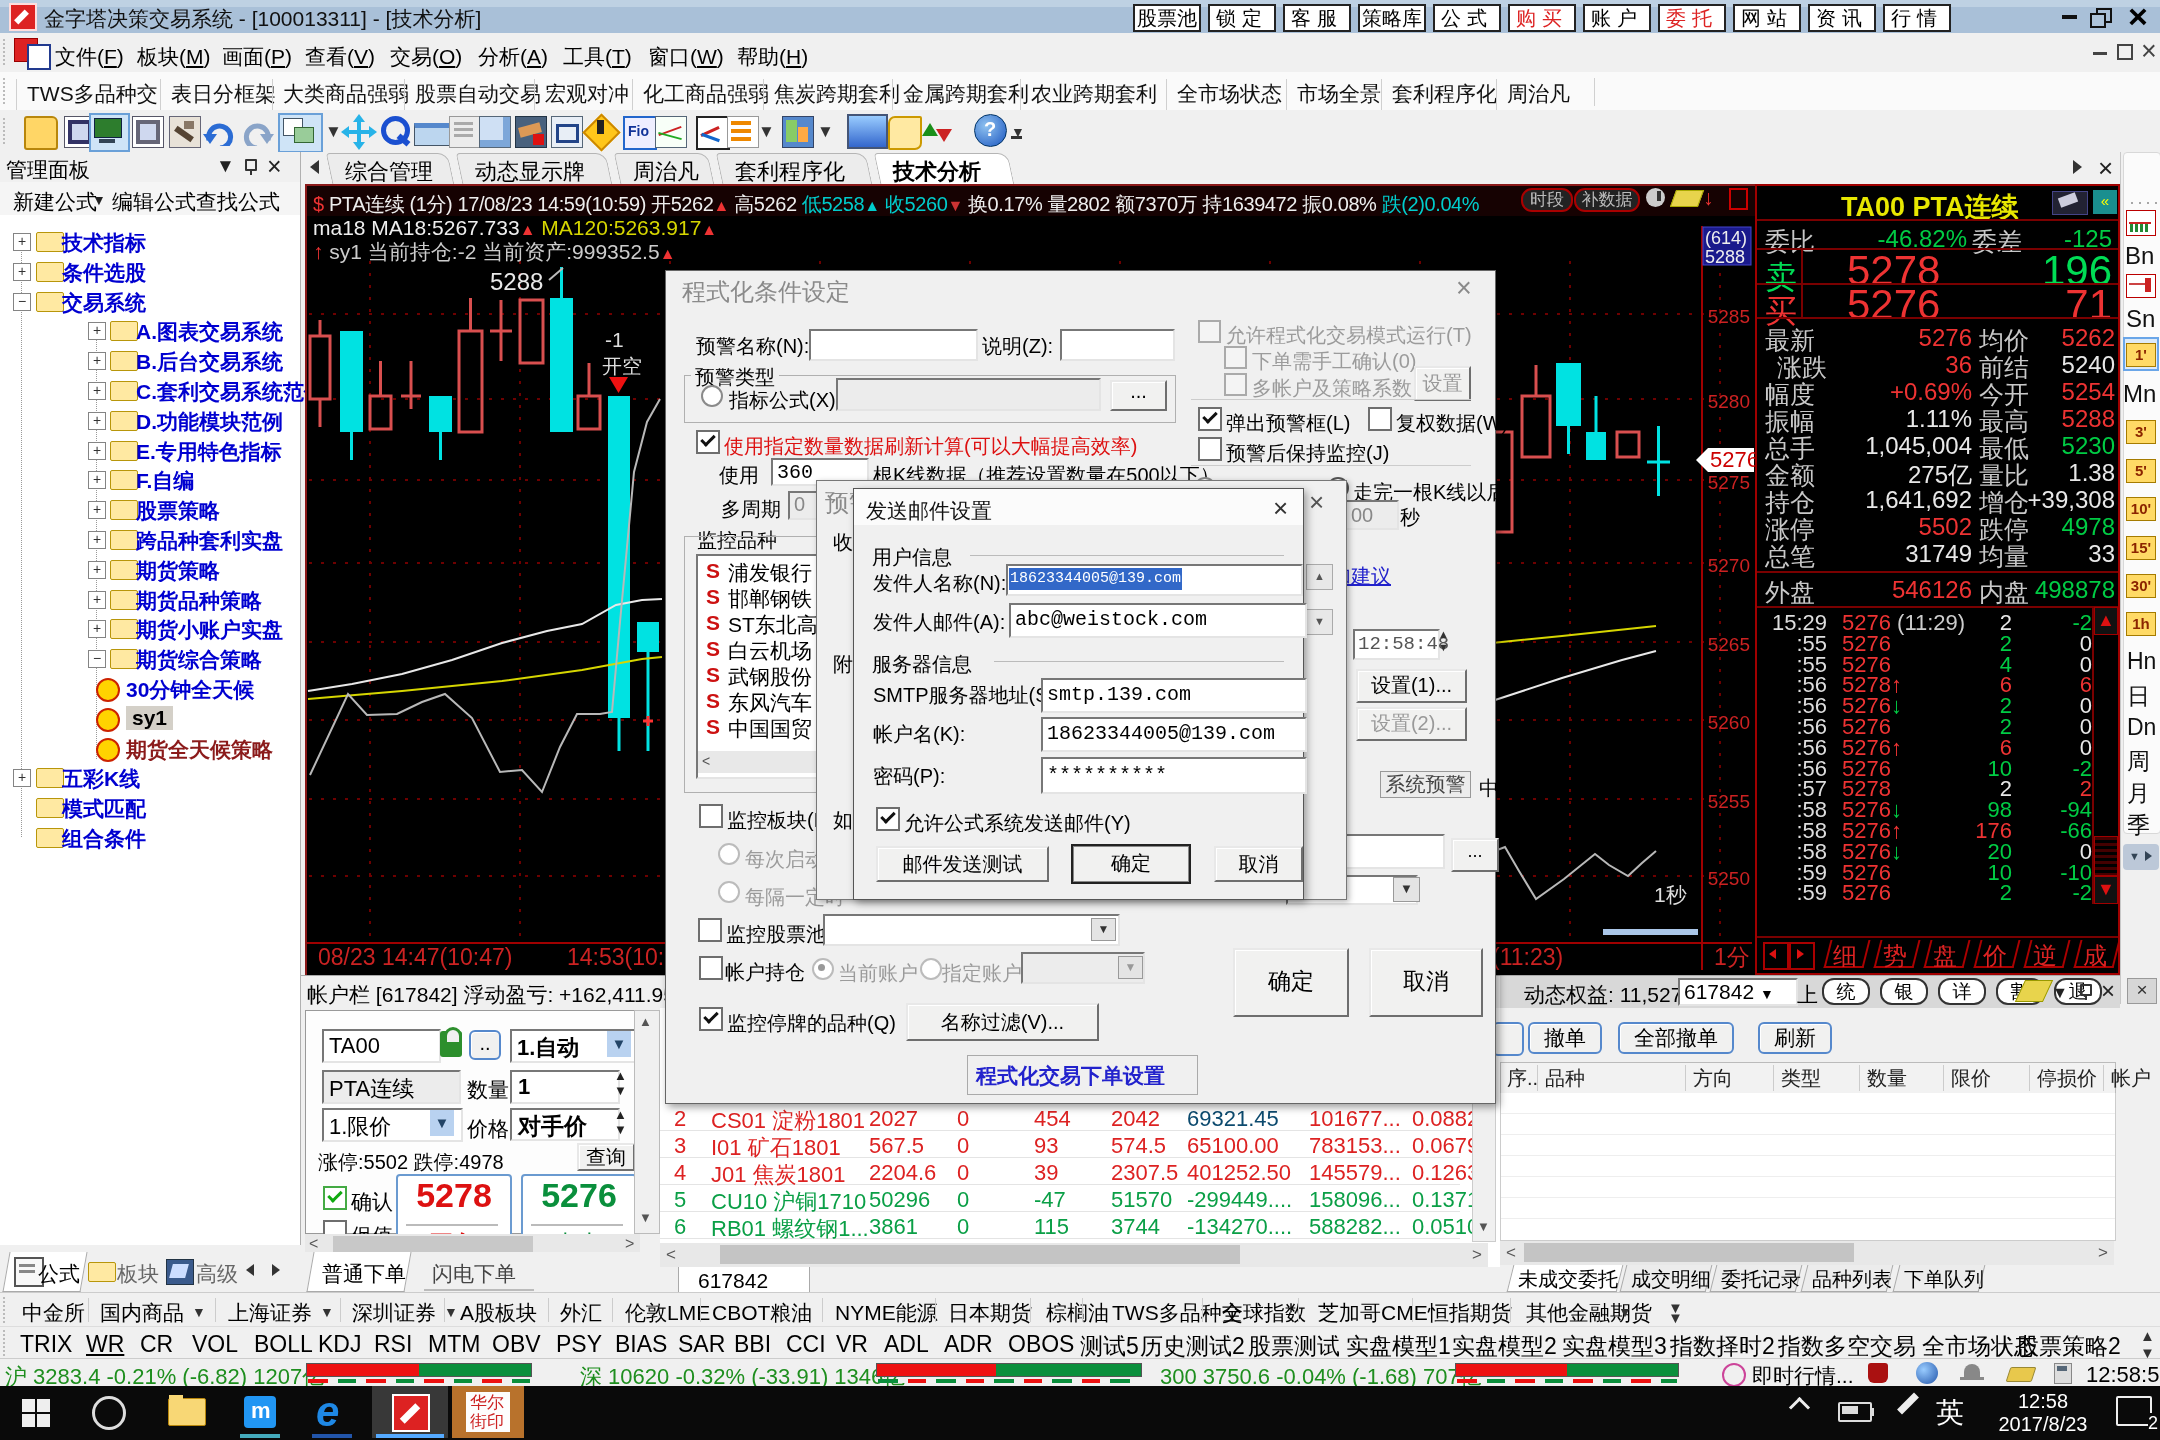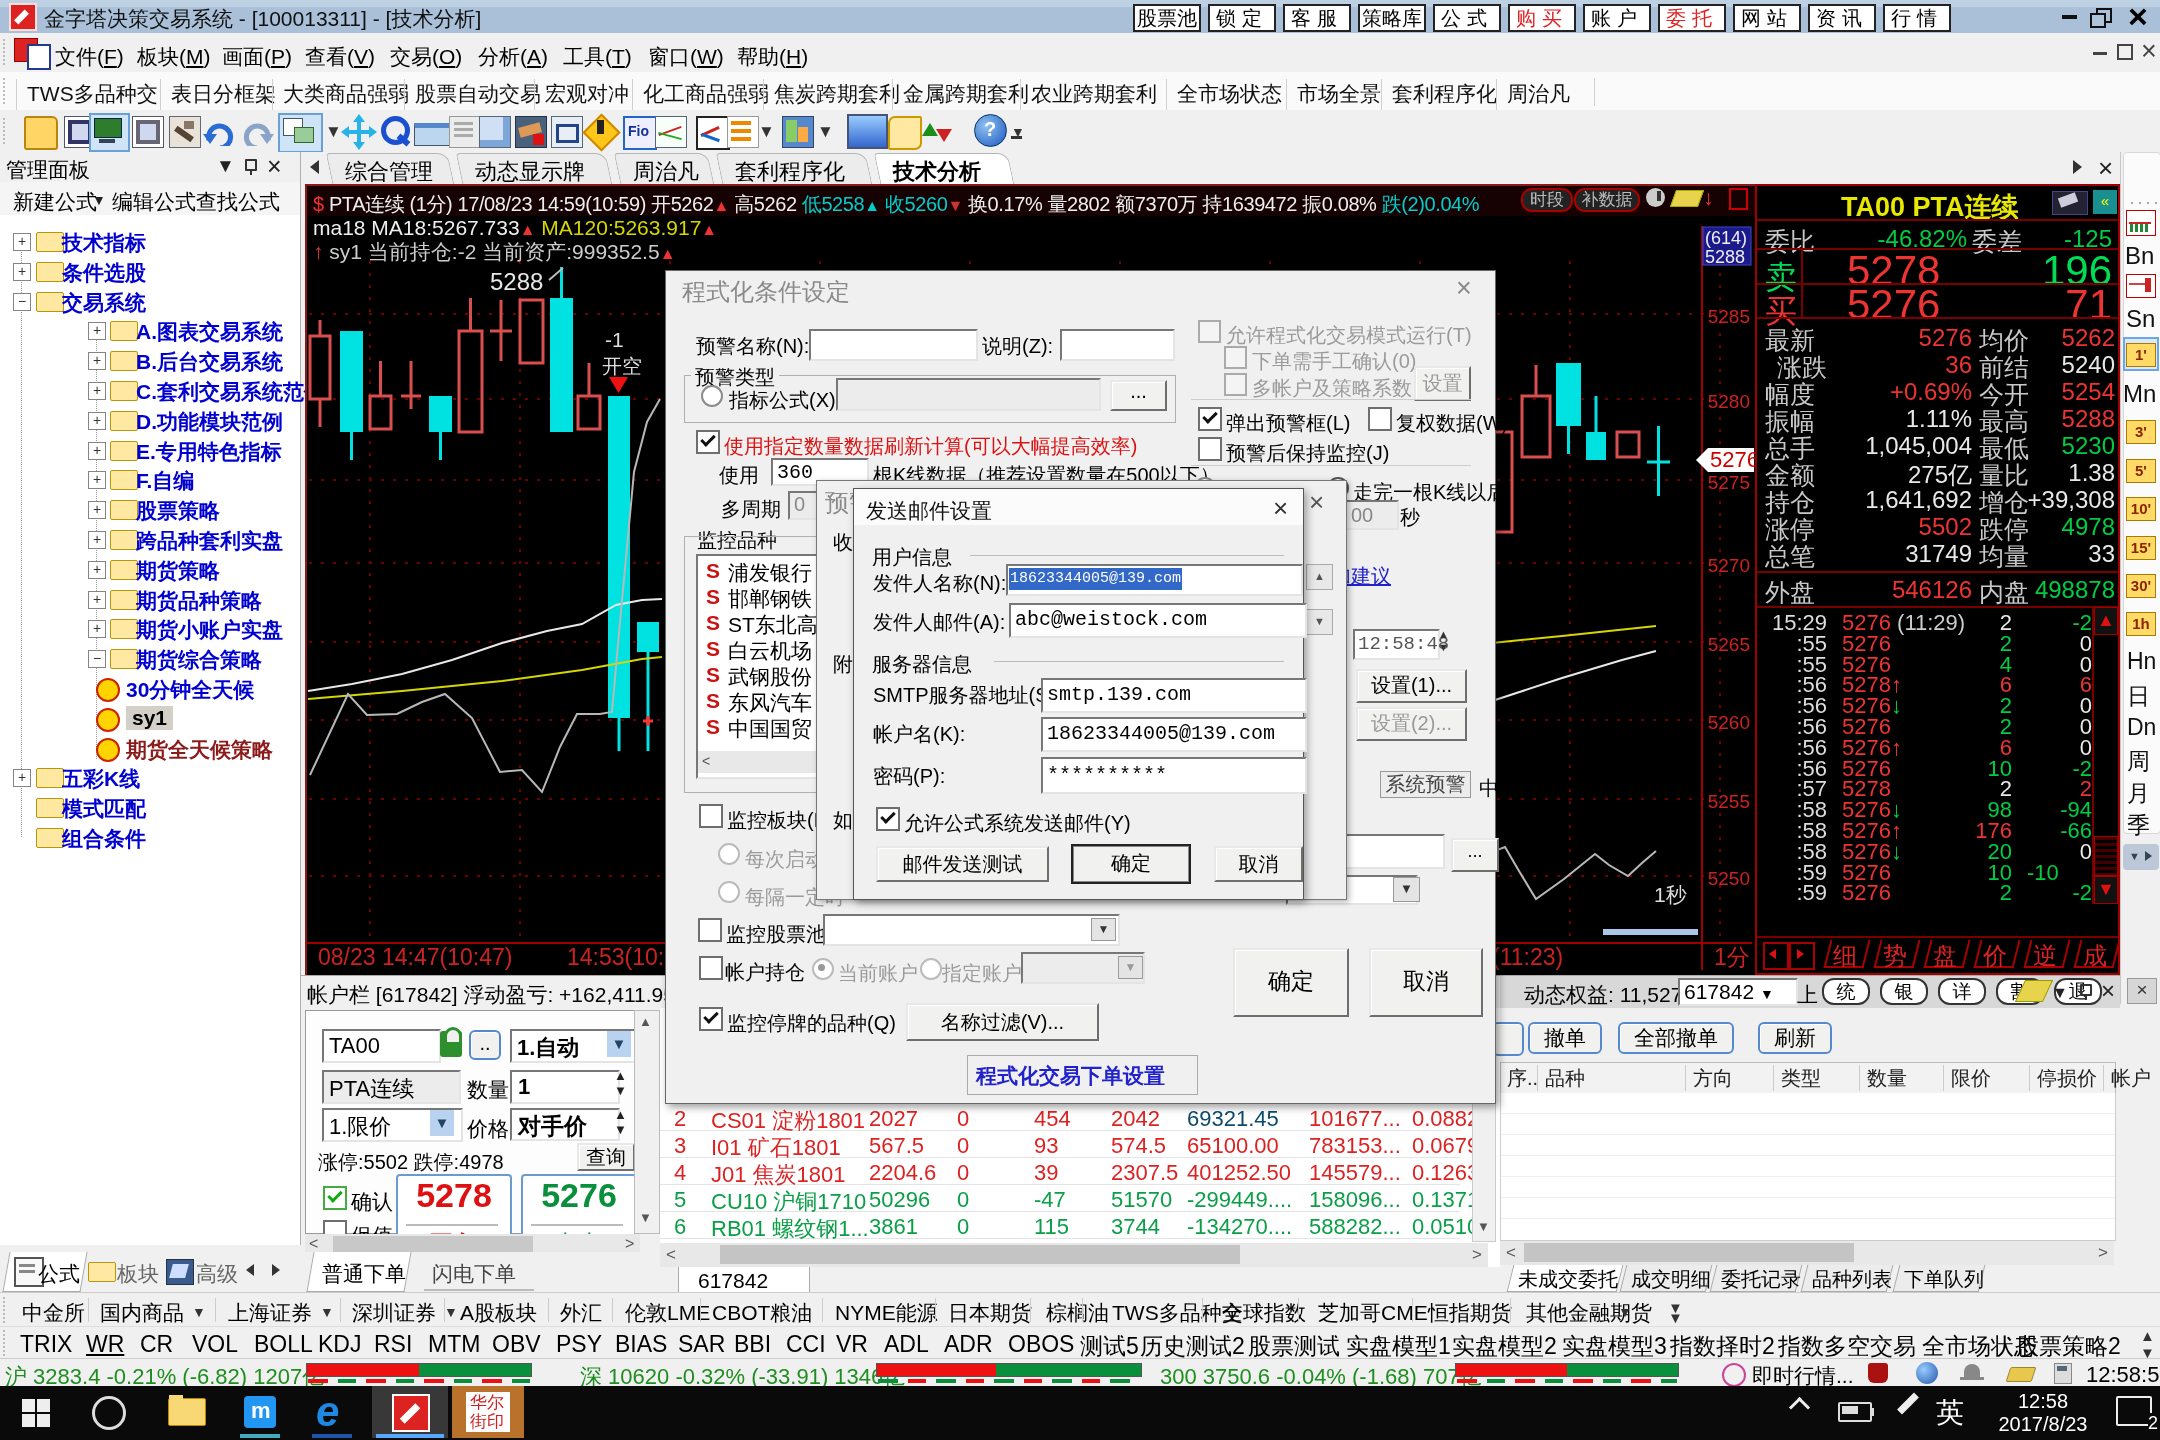--- a/index.html
+++ b/index.html
@@ -476,21 +476,21 @@
     <div class="a" style="left:85px;top:632px;font-size:22px;color:#ee3333">5276<span style="color:#ee3333">↑</span></div>
     <div class="a" style="left:195px;top:632px;font-size:22px;color:#ee3333;width:60px;text-align:right">176</div>
     <div class="a" style="left:270px;top:632px;font-size:22px;color:#00cc44;width:65px;text-align:right">-66</div>
     <div class="a" style="left:8px;top:653px;font-size:22px;color:#ddd;width:62px;text-align:right">:58</div>
     <div class="a" style="left:85px;top:653px;font-size:22px;color:#ee3333">5276<span style="color:#00cc44">↓</span></div>
     <div class="a" style="left:195px;top:653px;font-size:22px;color:#00cc44;width:60px;text-align:right">20</div>
     <div class="a" style="left:270px;top:653px;font-size:22px;color:#e8e8e8;width:65px;text-align:right">0</div>
     <div class="a" style="left:8px;top:674px;font-size:22px;color:#ddd;width:62px;text-align:right">:59</div>
     <div class="a" style="left:85px;top:674px;font-size:22px;color:#ee3333">5276</div>
     <div class="a" style="left:195px;top:674px;font-size:22px;color:#00cc44;width:60px;text-align:right">10</div>
-    <div class="a" style="left:270px;top:674px;font-size:22px;color:#00cc44;width:65px;">-10</div>
+    <div class="a" style="left:270px;top:674px;font-size:22px;color:#00cc44;width:65px;text-align:right">-10</div>
     <div class="a" style="left:8px;top:694px;font-size:22px;color:#ddd;width:62px;text-align:right">:59</div>
     <div class="a" style="left:85px;top:694px;font-size:22px;color:#ee3333">5276</div>
     <div class="a" style="left:195px;top:694px;font-size:22px;color:#00cc44;width:60px;text-align:right">2</div>
     <div class="a" style="left:270px;top:694px;font-size:22px;color:#00cc44;width:65px;text-align:right">-2</div>
     <div class="a" style="left:337px;top:421px;width:22px;height:26px;border:1px solid #a00000;background:#111;color:#dd1111;font-size:18px;text-align:center;line-height:24px">▲</div>
     <div class="a" style="left:337px;top:690px;width:22px;height:26px;border:1px solid #a00000;background:#111;color:#dd1111;font-size:18px;text-align:center;line-height:24px">▼</div>
     <div class="a" style="left:337px;top:650px;width:22px;height:38px;border:1px solid #a00000;background:repeating-linear-gradient(#400 0 3px,#000 3px 6px)"></div>
     <div class="a" style="left:335px;top:421px;width:0;height:297px;border-left:2px solid #7a0000"></div>
     <div class="a" style="left:0;top:750px;width:361px;height:0;border-top:2px solid #7a0000"></div>
     <div class="a" style="left:6px;top:756px;width:22px;height:24px;border:2px solid #a00">

